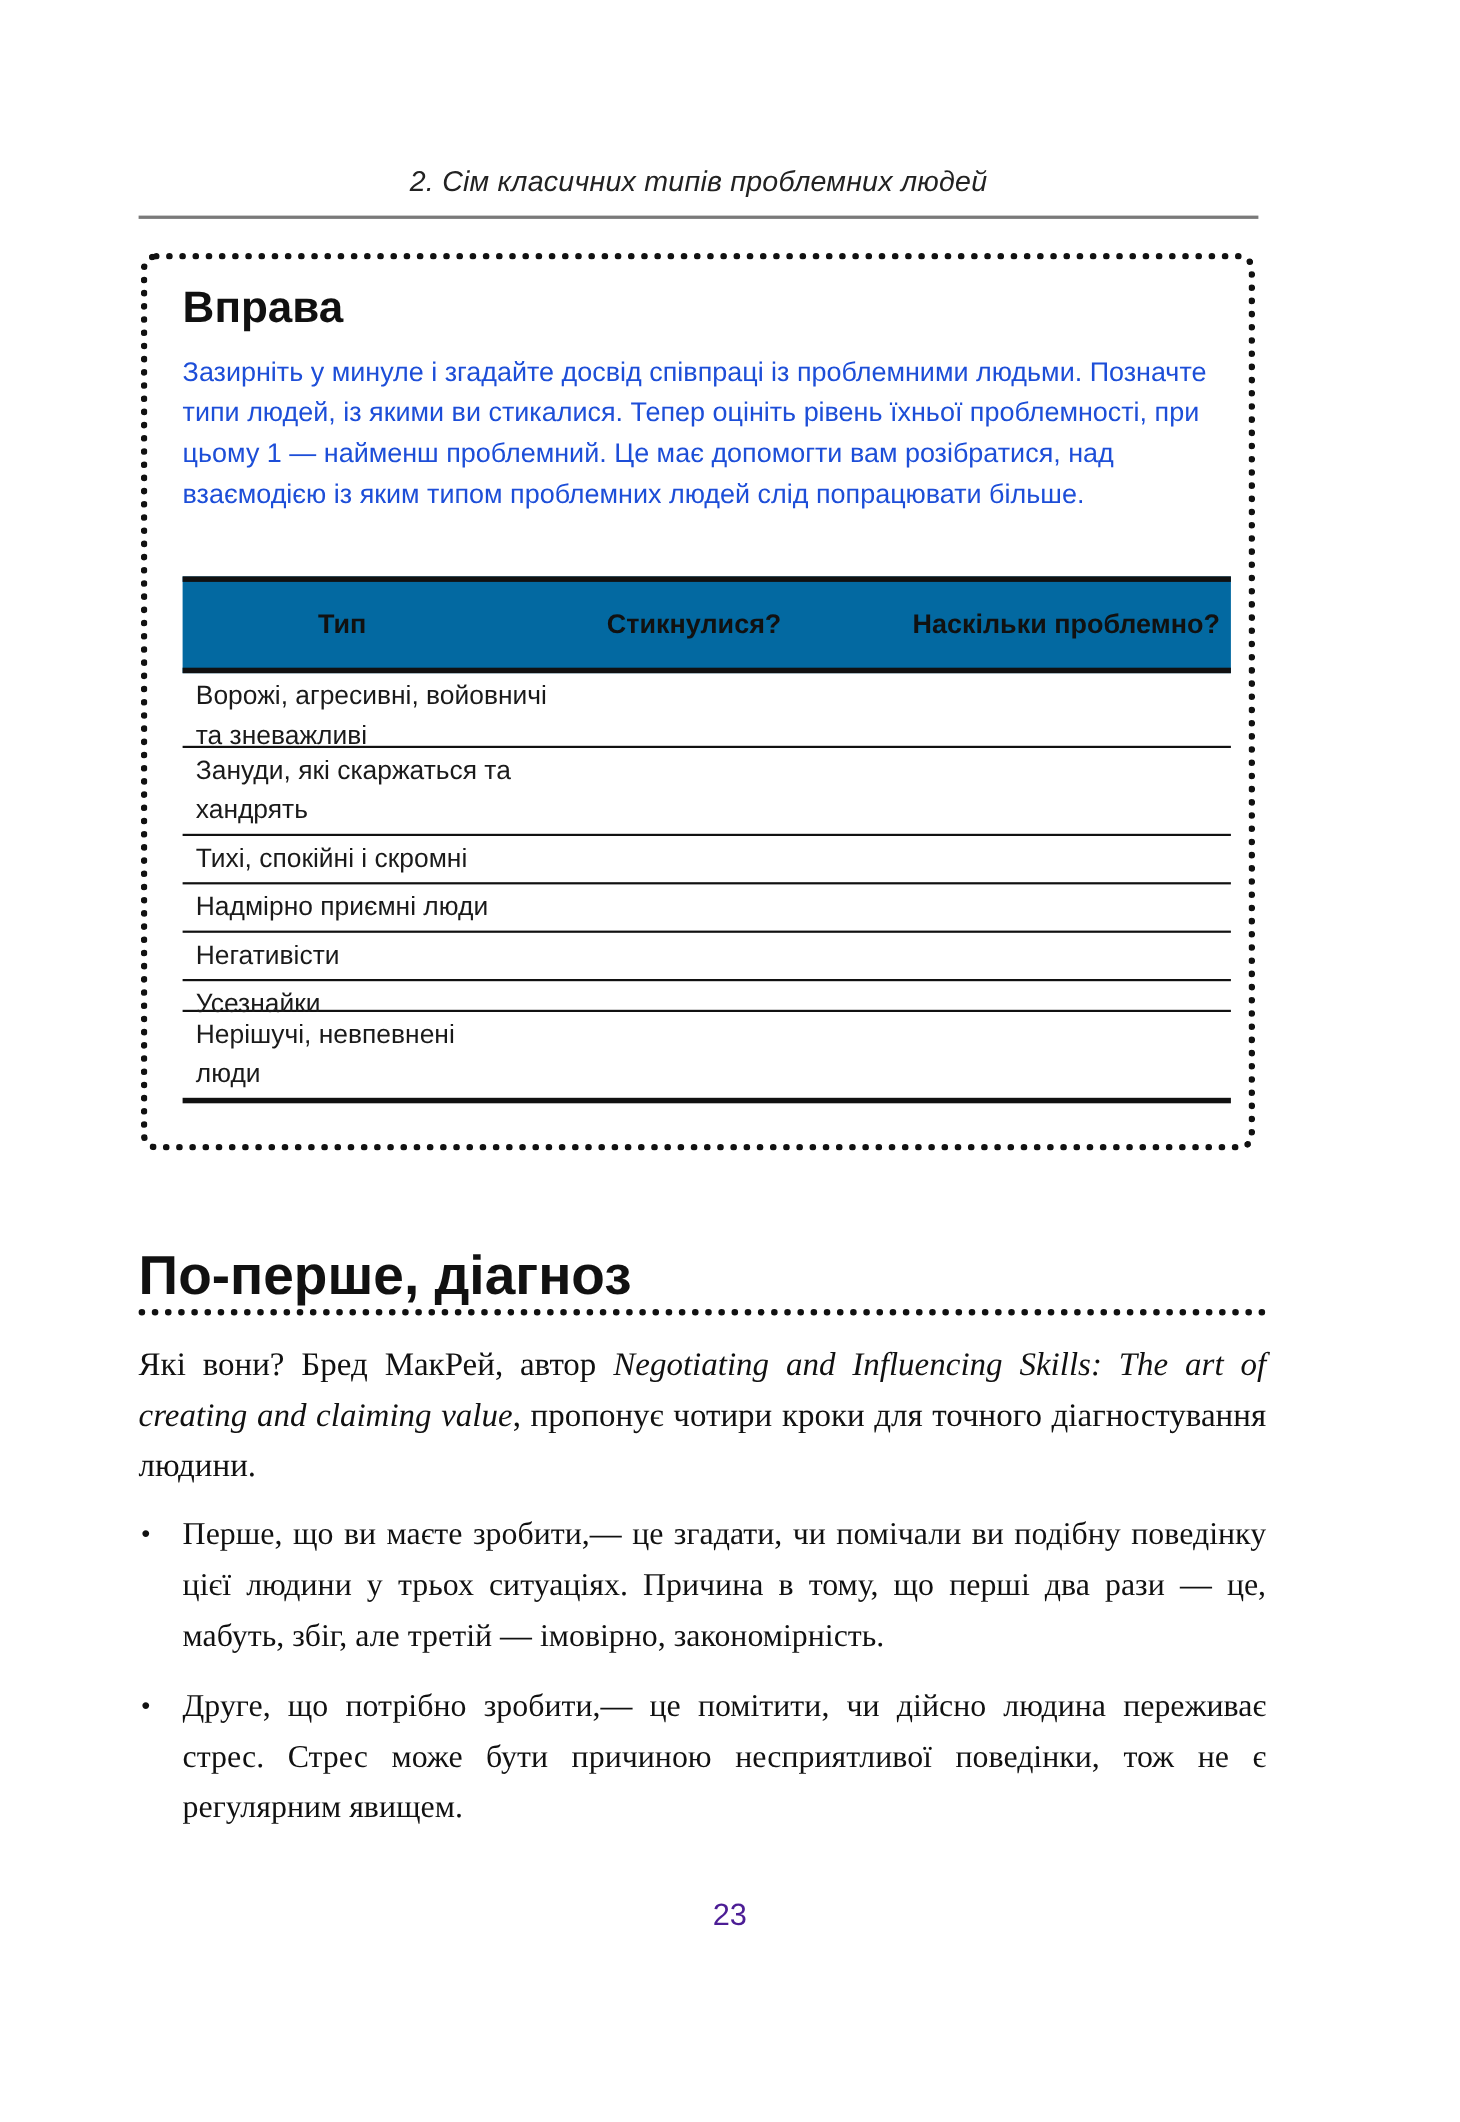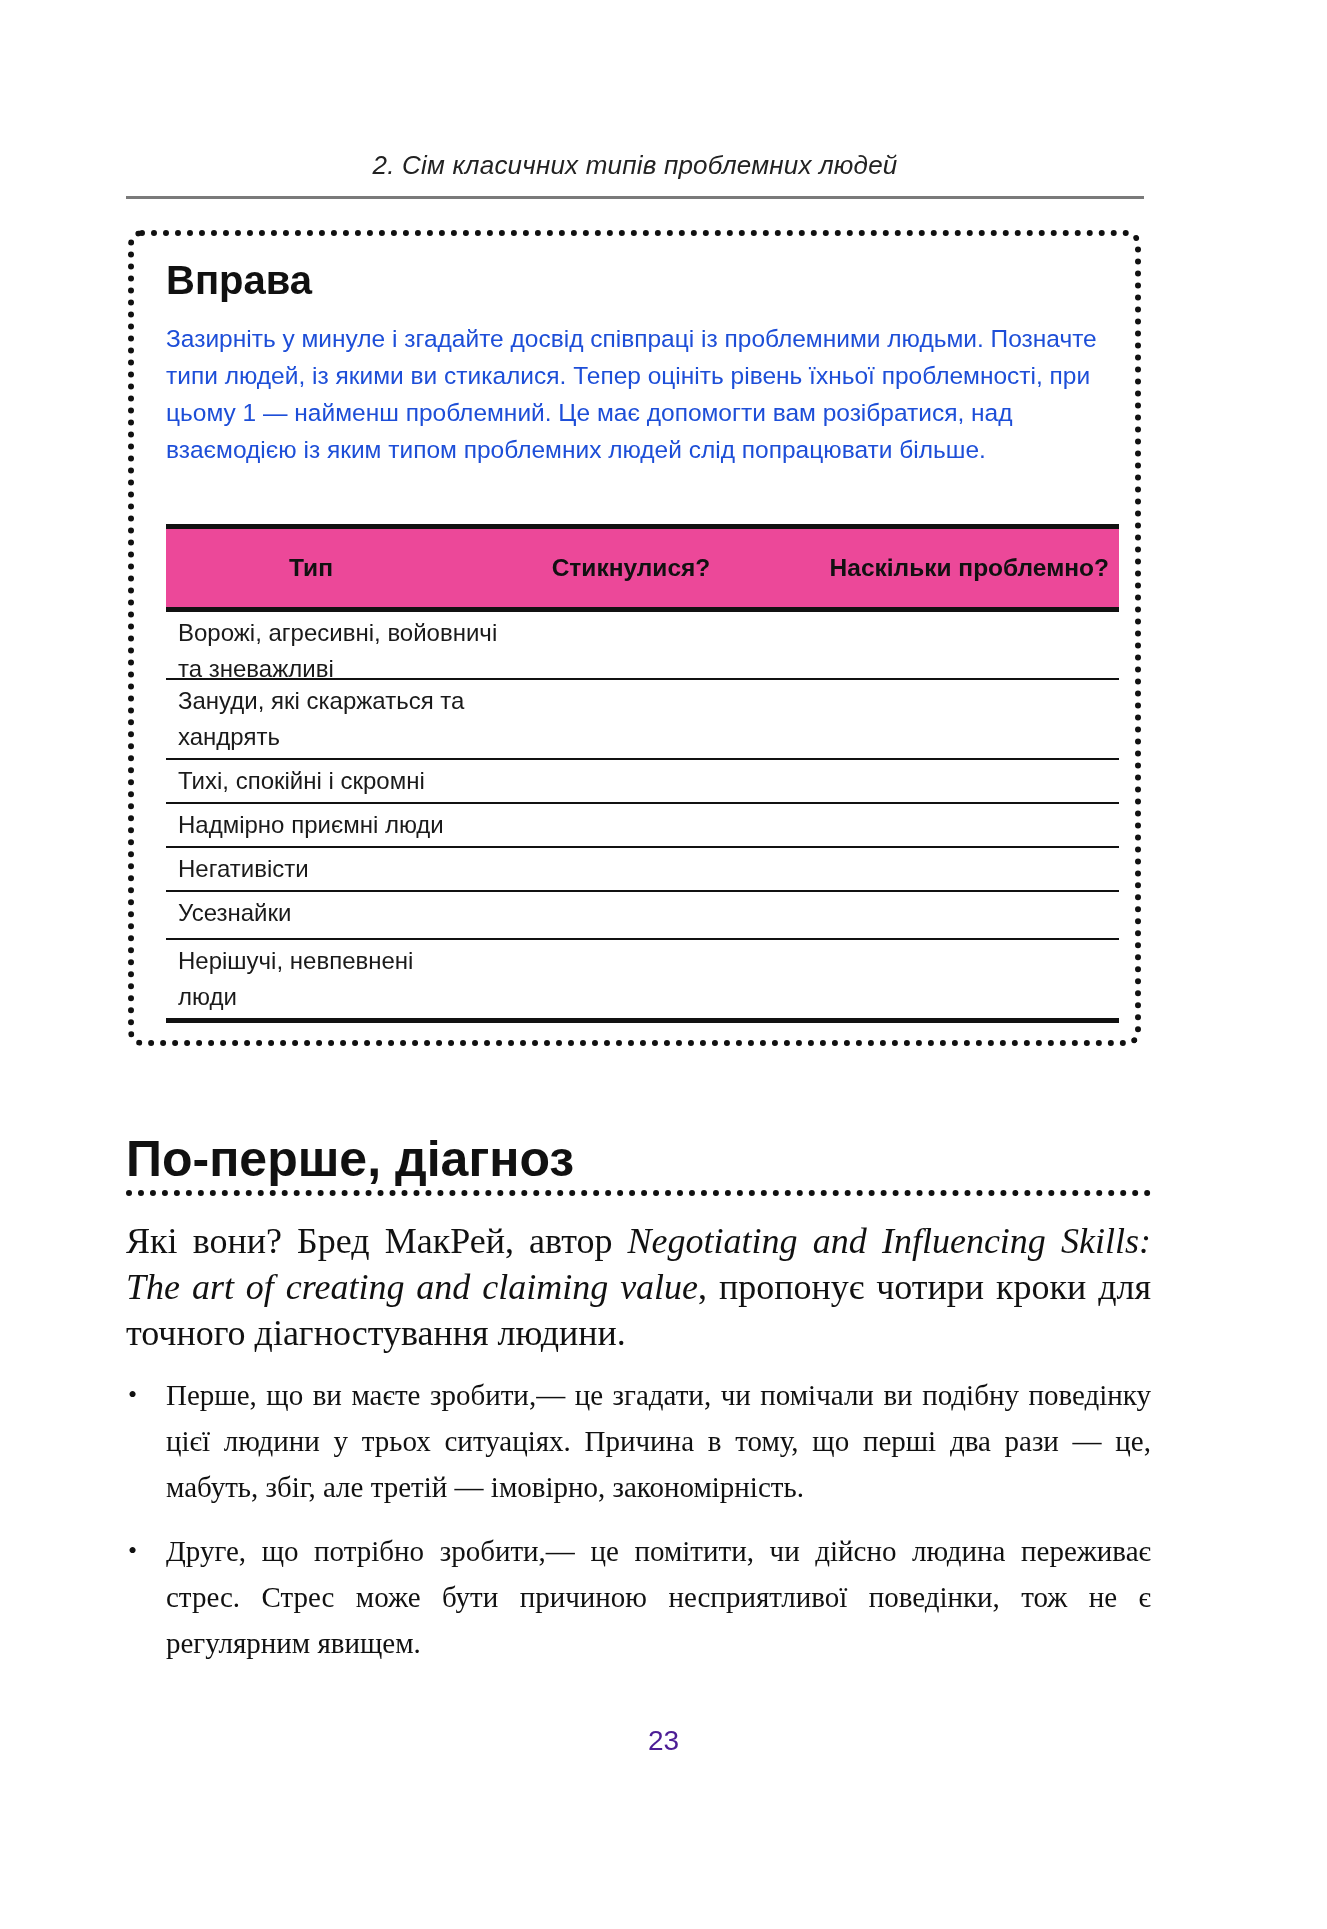--- a/index.html
+++ b/index.html
@@ -25,21 +25,21 @@
   }
   .exercise-text {
     position: absolute; left: 166px; top: 320px; width: 955px; font-size: 24.5px; line-height: 37px;
     color: #1d4ed8;
   }
 
   .table {
     position: absolute; left: 166px; top: 524px; width: 953px;
   }
   .thead {
-    display: flex; align-items: center; height: 78px; background: #ec4899;
+    display: flex; align-items: center; height: 78px; background: #0369a1;
     border-top: 5px solid #111; border-bottom: 5px solid #111;
     font-weight: bold; font-size: 24.5px; color: #111;
   }
   .th { box-sizing: border-box; }
   .th.c1 { width: 350px; text-align: center; padding-right: 60px; }
   .th.c2 { width: 230px; text-align: center; }
   .th.c3 { flex: 1; text-align: right; padding-right: 10px; }
   .tr {
     border-bottom: 2px solid #111; font-size: 24px; line-height: 36px; color: #1a1a1a;
     padding: 3px 10px 4px 12px; box-sizing: border-box; display: flex;
@@ -49,21 +49,21 @@
   .tr .cell-met, .tr .cell-rate { flex: 1; }
 
   .section-title {
     position: absolute; left: 126px; top: 1130px; font-size: 50px; font-weight: bold; color: #111;
   }
   .dotted-rule {
     position: absolute; left: 126px; top: 1190px; width: 1025px; height: 0;
     border-top: 6px dotted #111;
   }
   .body-para {
-    position: absolute; left: 126px; top: 1218px; width: 1025px; font-size: 36px; line-height: 46px;
+    position: absolute; left: 126px; top: 1218px; width: 1025px; font-size: 30px; line-height: 46px;
     text-align: justify; color: #111;
   }
   .bullets { position: absolute; left: 126px; top: 1372px; width: 1025px; margin: 0; padding: 0; list-style: none; }
   .bullet {
     position: relative; padding-left: 40px; font-size: 29px; line-height: 46px; text-align: justify;
     margin-bottom: 18px; color: #111;
   }
   .bullet-dot { position: absolute; left: 2px; top: 0; font-size: 26px; }
   .page-number {
     position: absolute; left: 0; width: 1327px; top: 1725px; text-align: center; font-size: 28px; color: #4c1d95;
@@ -103,21 +103,21 @@
   <div class="tr" style="height:44px;">
     <div class="cell-type">Надмірно приємні люди</div>
     <div class="cell-met"></div>
     <div class="cell-rate"></div>
   </div>
   <div class="tr" style="height:44px;">
     <div class="cell-type">Негативісти</div>
     <div class="cell-met"></div>
     <div class="cell-rate"></div>
   </div>
-  <div class="tr" style="height:48px;">
+  <div class="tr" style="height:28px;">
     <div class="cell-type">Усезнайки</div>
     <div class="cell-met"></div>
     <div class="cell-rate"></div>
   </div>
   <div class="tr last" style="height:83px;">
     <div class="cell-type" style="width:300px;">Нерішучі, невпевнені люди</div>
     <div class="cell-met"></div>
     <div class="cell-rate"></div>
   </div>
 </div>

